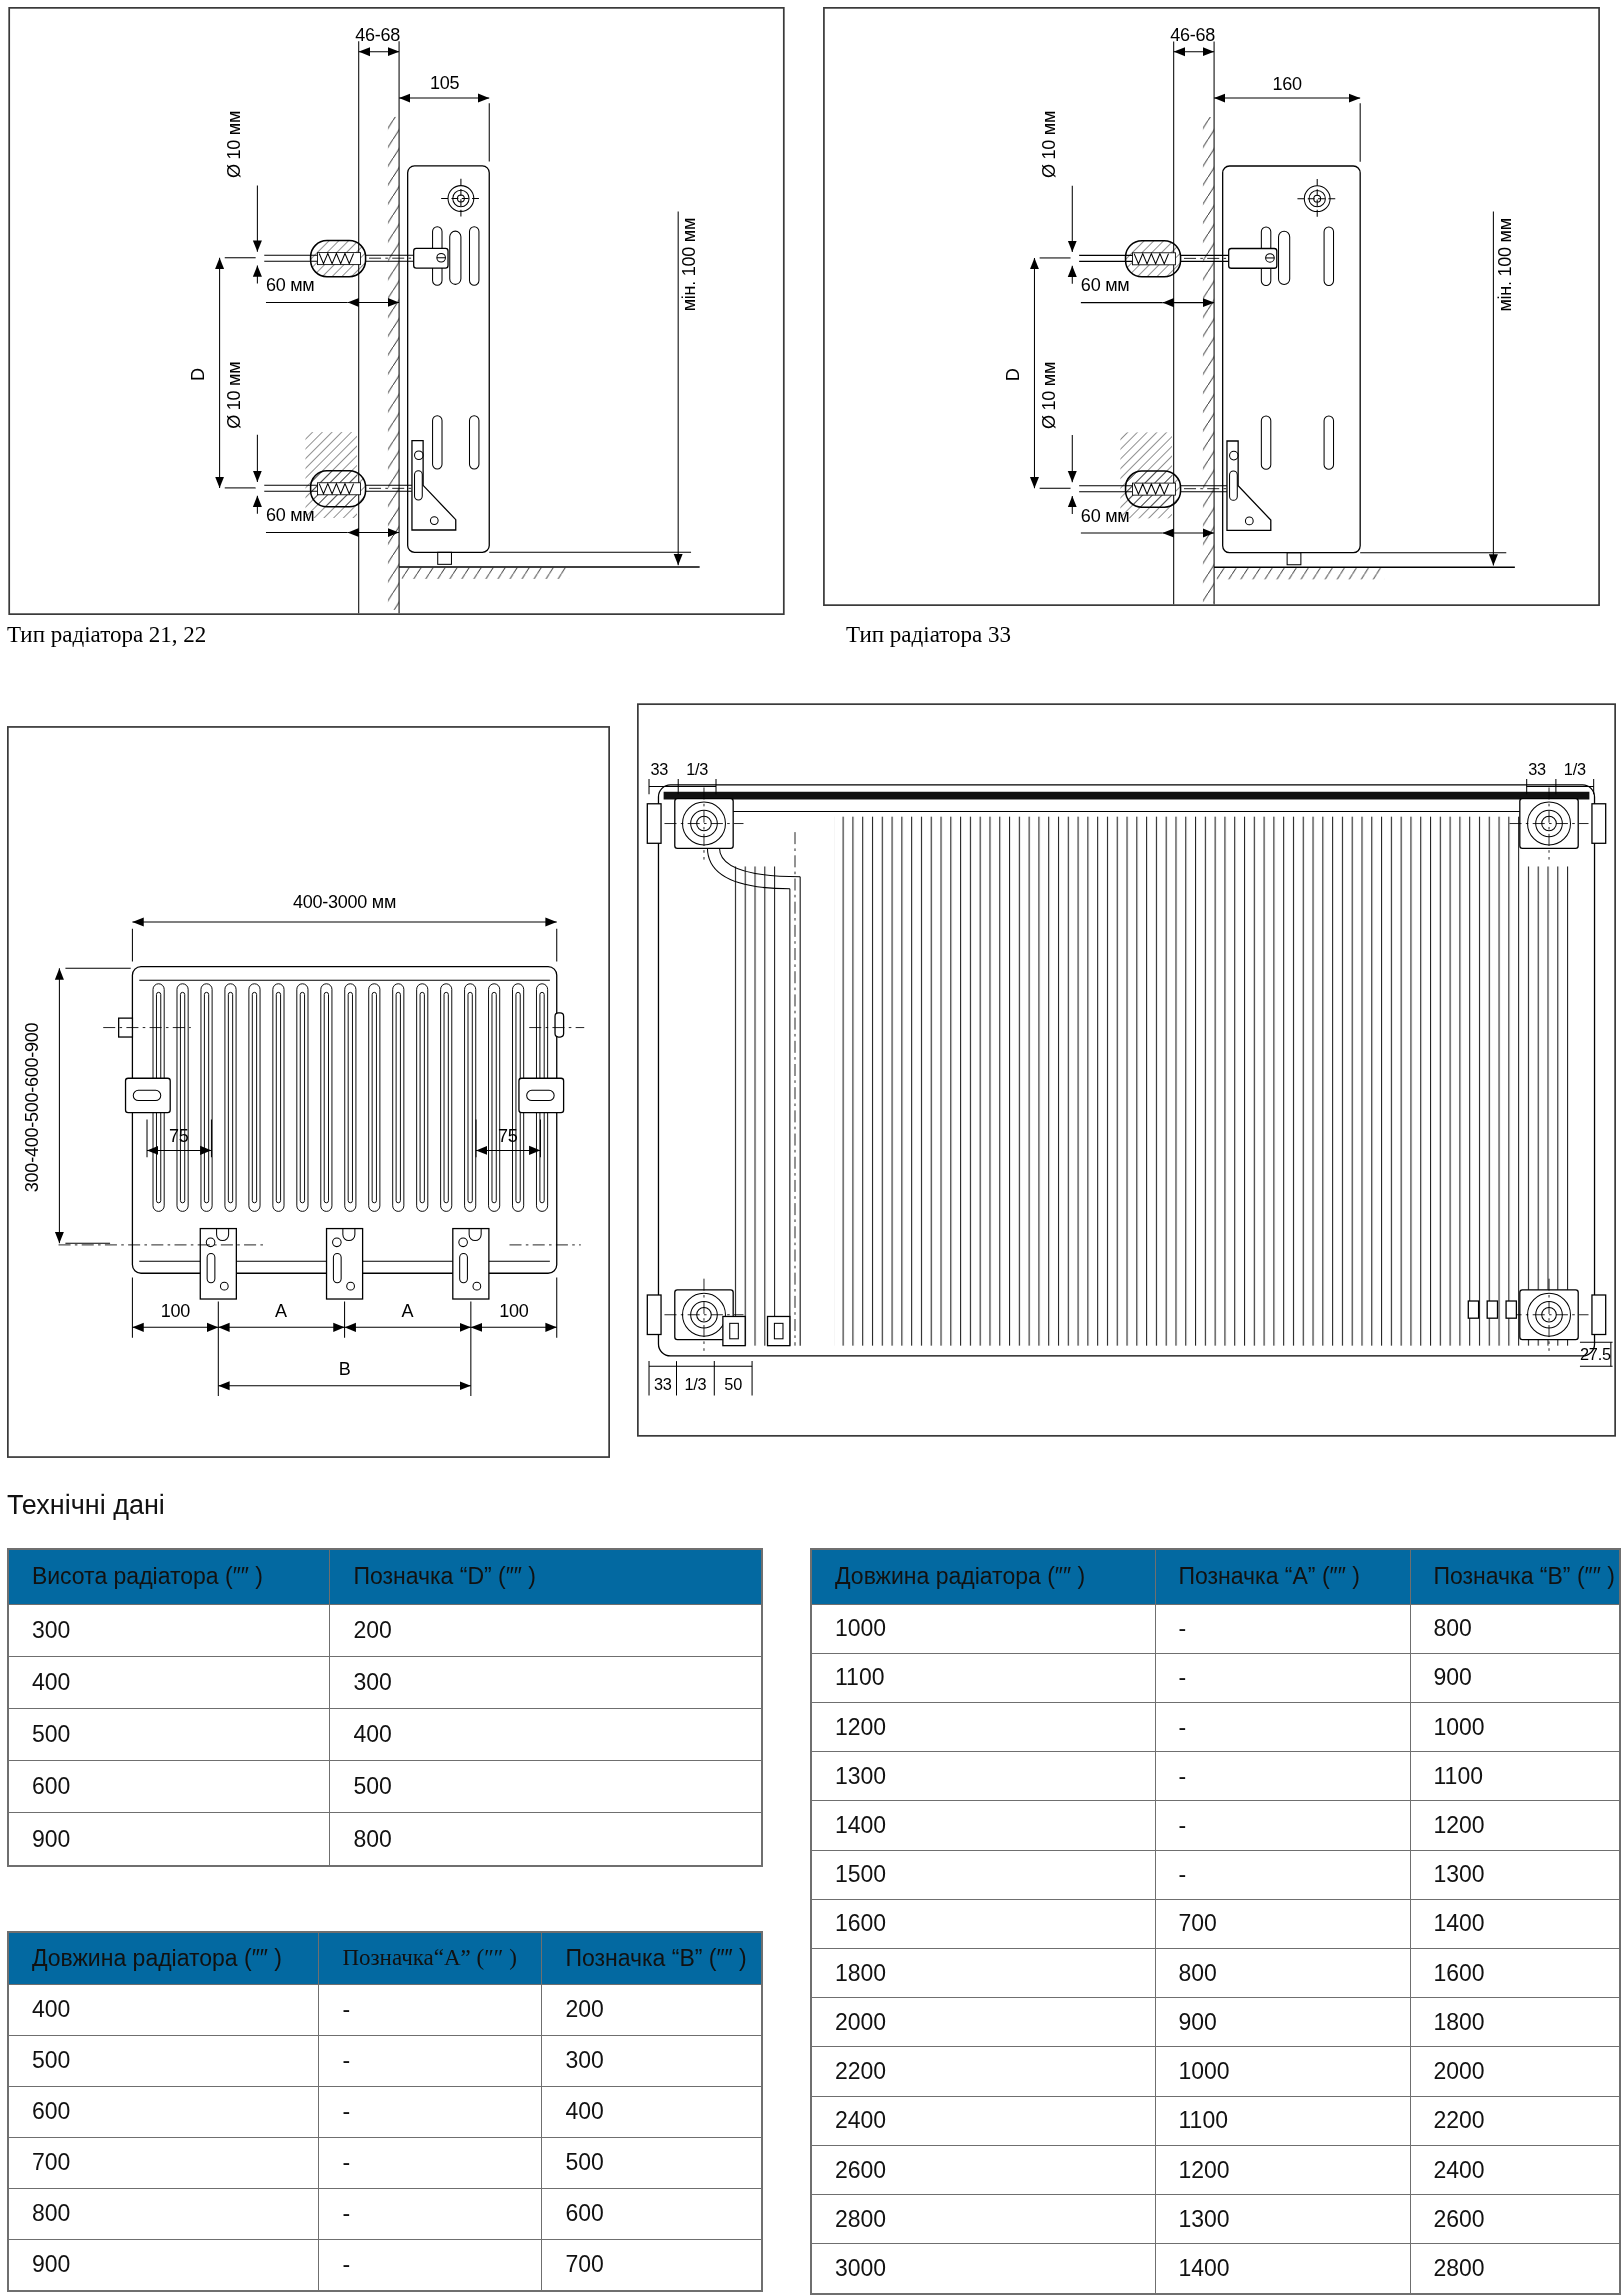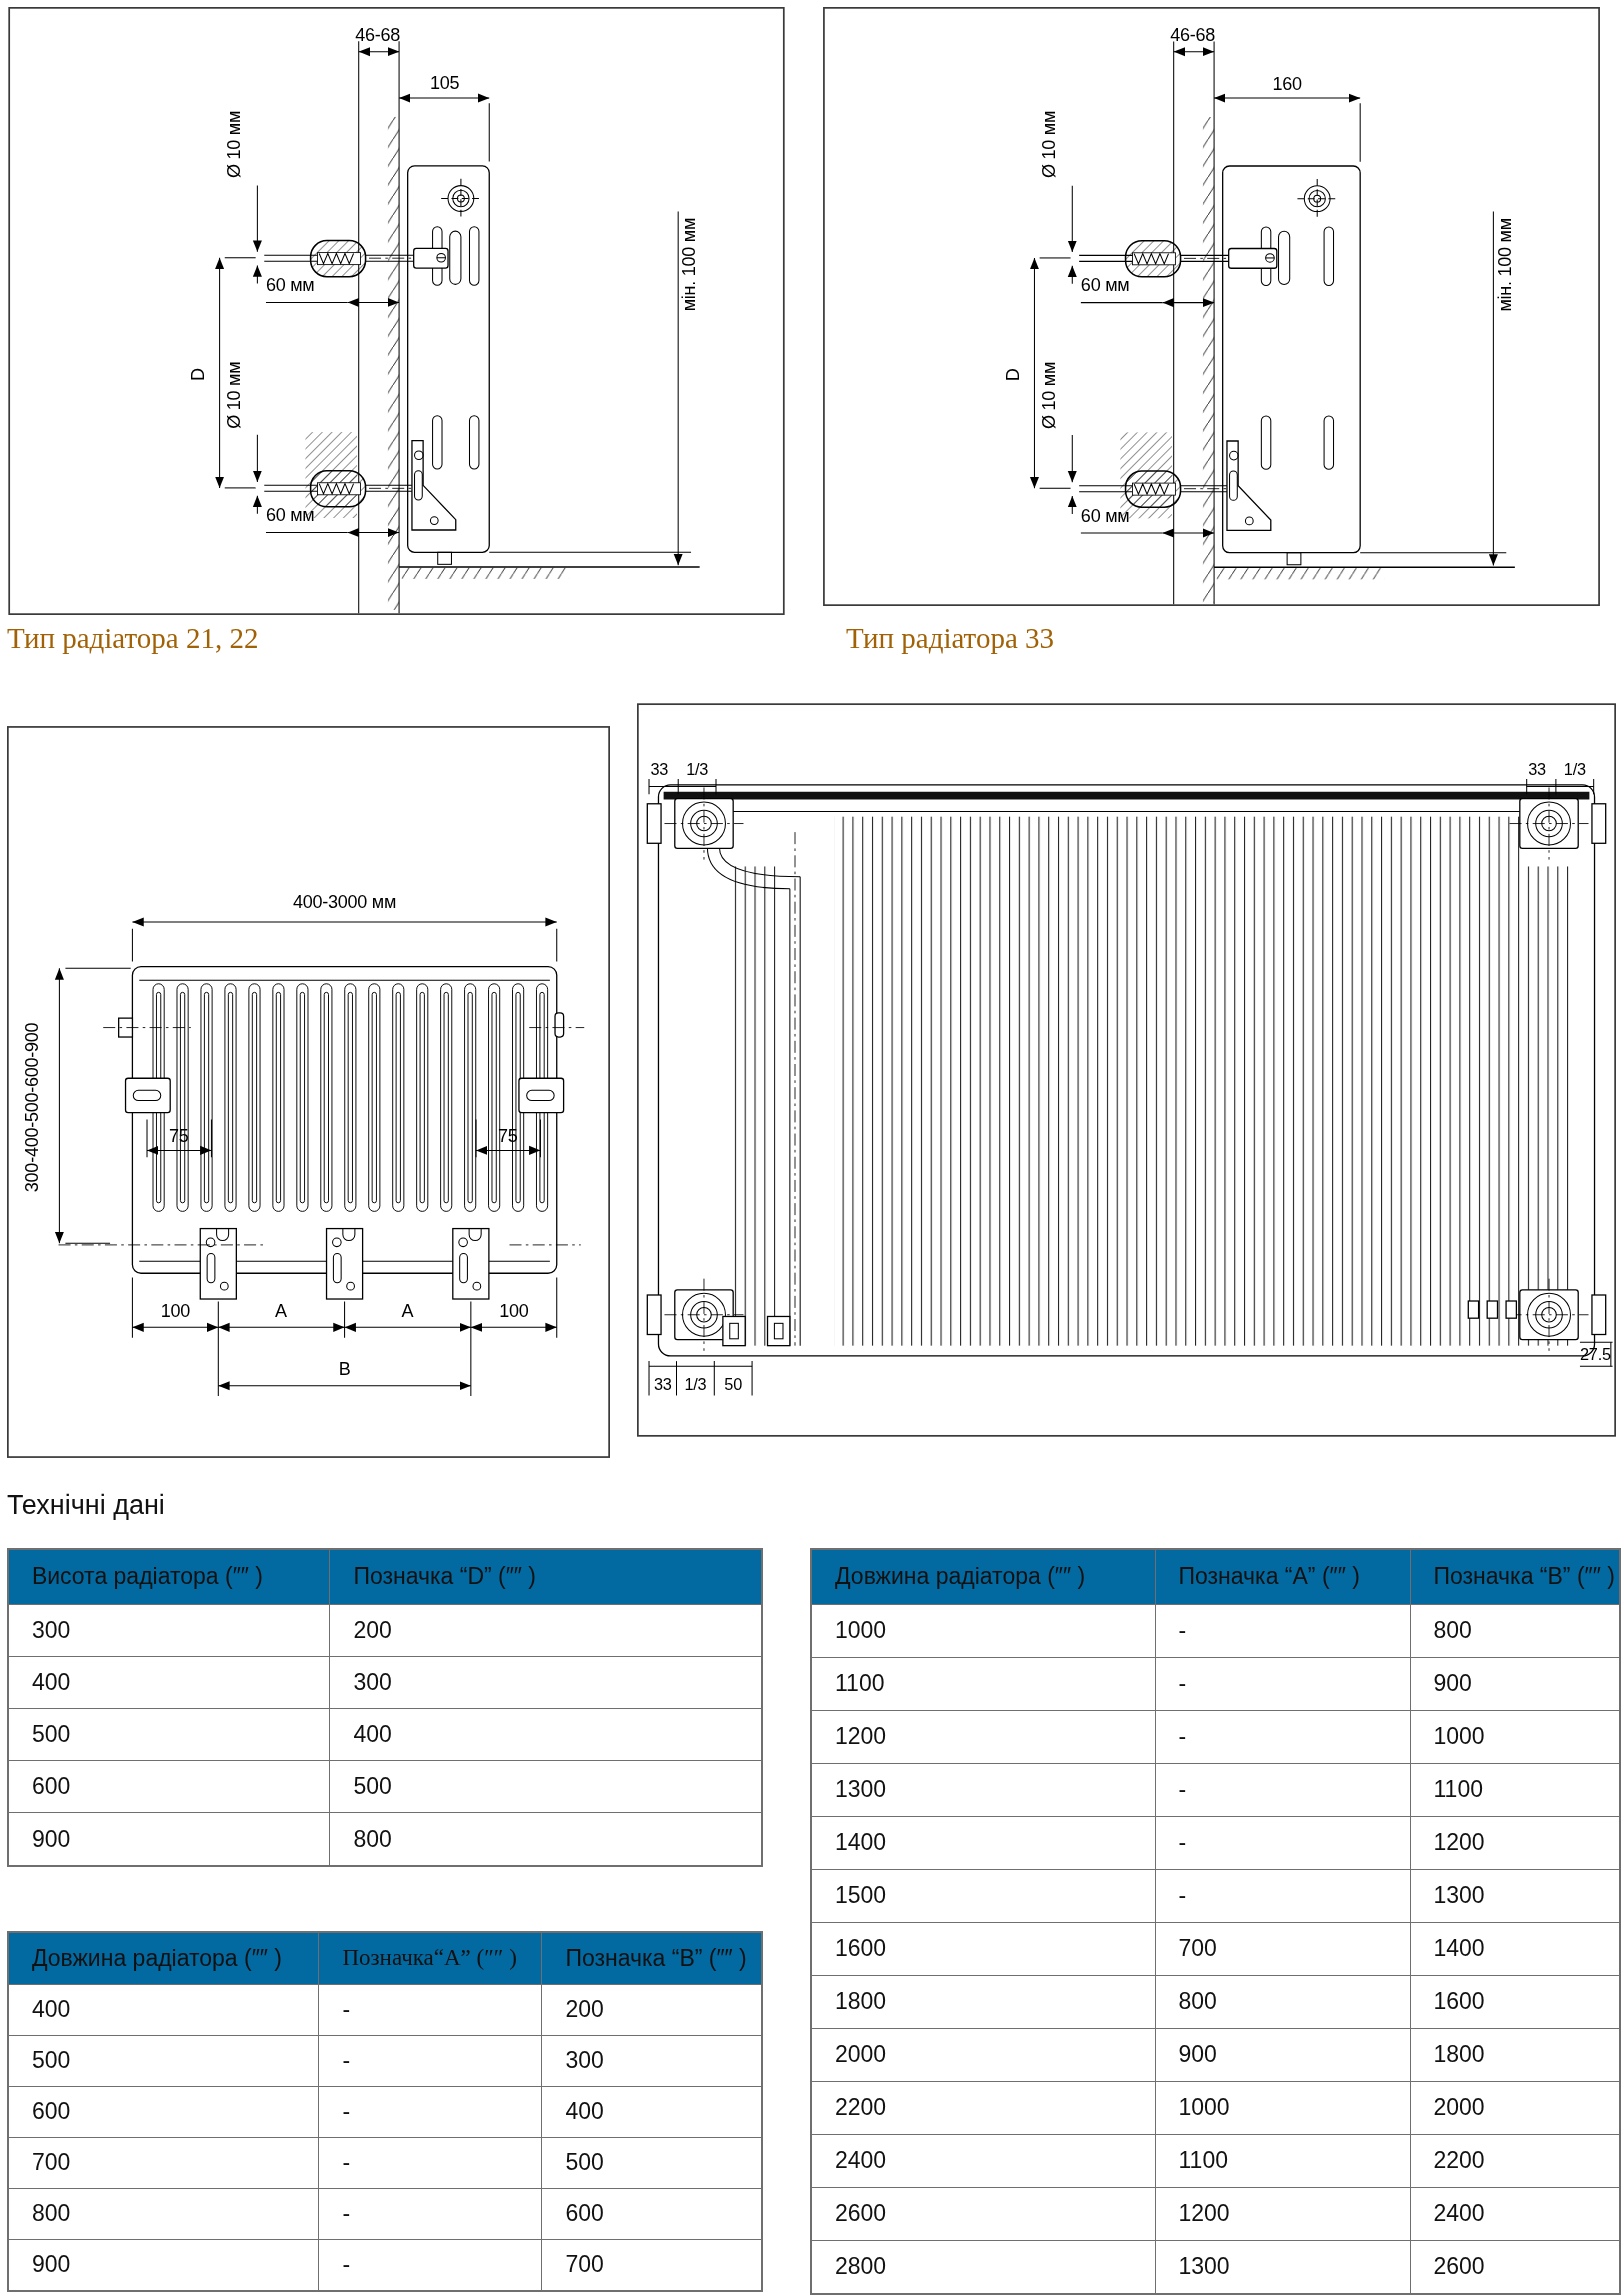--- a/index.html
+++ b/index.html
@@ -1,20 +1,20 @@
 <!DOCTYPE html>
 <html style="font-size:13.7px"><head>
 <meta charset="utf-8">
 <style>
   html,body{margin:0;padding:0;background:#fff;}
   .page{position:relative;width:1624px;height:2295px;background:#ffffff;
         font-family:"Liberation Sans",sans-serif;overflow:hidden;padding-left:24px;}
   .dbox{position:absolute;background:#fff;}
   .dbox svg{display:block;}
-  .caption{position:absolute;font-family:"Liberation Serif",serif;font-size:29px;color:#a16207;}
+  .caption{position:absolute;font-family:"Liberation Serif",serif;font-size:23px;color:#000000;}
   .section-title{position:absolute;font-family:"Liberation Sans",sans-serif;font-size:27px;color:#111;}
   table.tbl{position:absolute;border-collapse:collapse;table-layout:fixed;background:#fff;
             border:2.1px solid #6f6f6f;}
   table.tbl th,table.tbl td{border:1.4px solid #6f6f6f;padding:0 5.2px 0 23px;text-align:left;
             vertical-align:middle;font-weight:normal;font-size:23px;color:#111;
             overflow:hidden;white-space:nowrap;}
   table.tbl thead th{background:#0369a1;}
   .serif{font-family:"Liberation Serif",serif;}
   .t1{width:754px;height:319px;}  .t1 thead tr{height:55px;}
   .t2{width:754px;height:361px;}  .t2 thead tr{height:52px;}
@@ -578,17 +578,22 @@
         <tr>
           <td>2600</td>
           <td>1200</td>
           <td>2400</td>
         </tr>
         <tr>
           <td>2800</td>
           <td>1300</td>
           <td>2600</td>
         </tr>
+        <tr>
+          <td>3000</td>
+          <td>1400</td>
+          <td>2800</td>
+        </tr>
       </tbody>
   </table>
 
 </div>
 
 
 </body></html>

